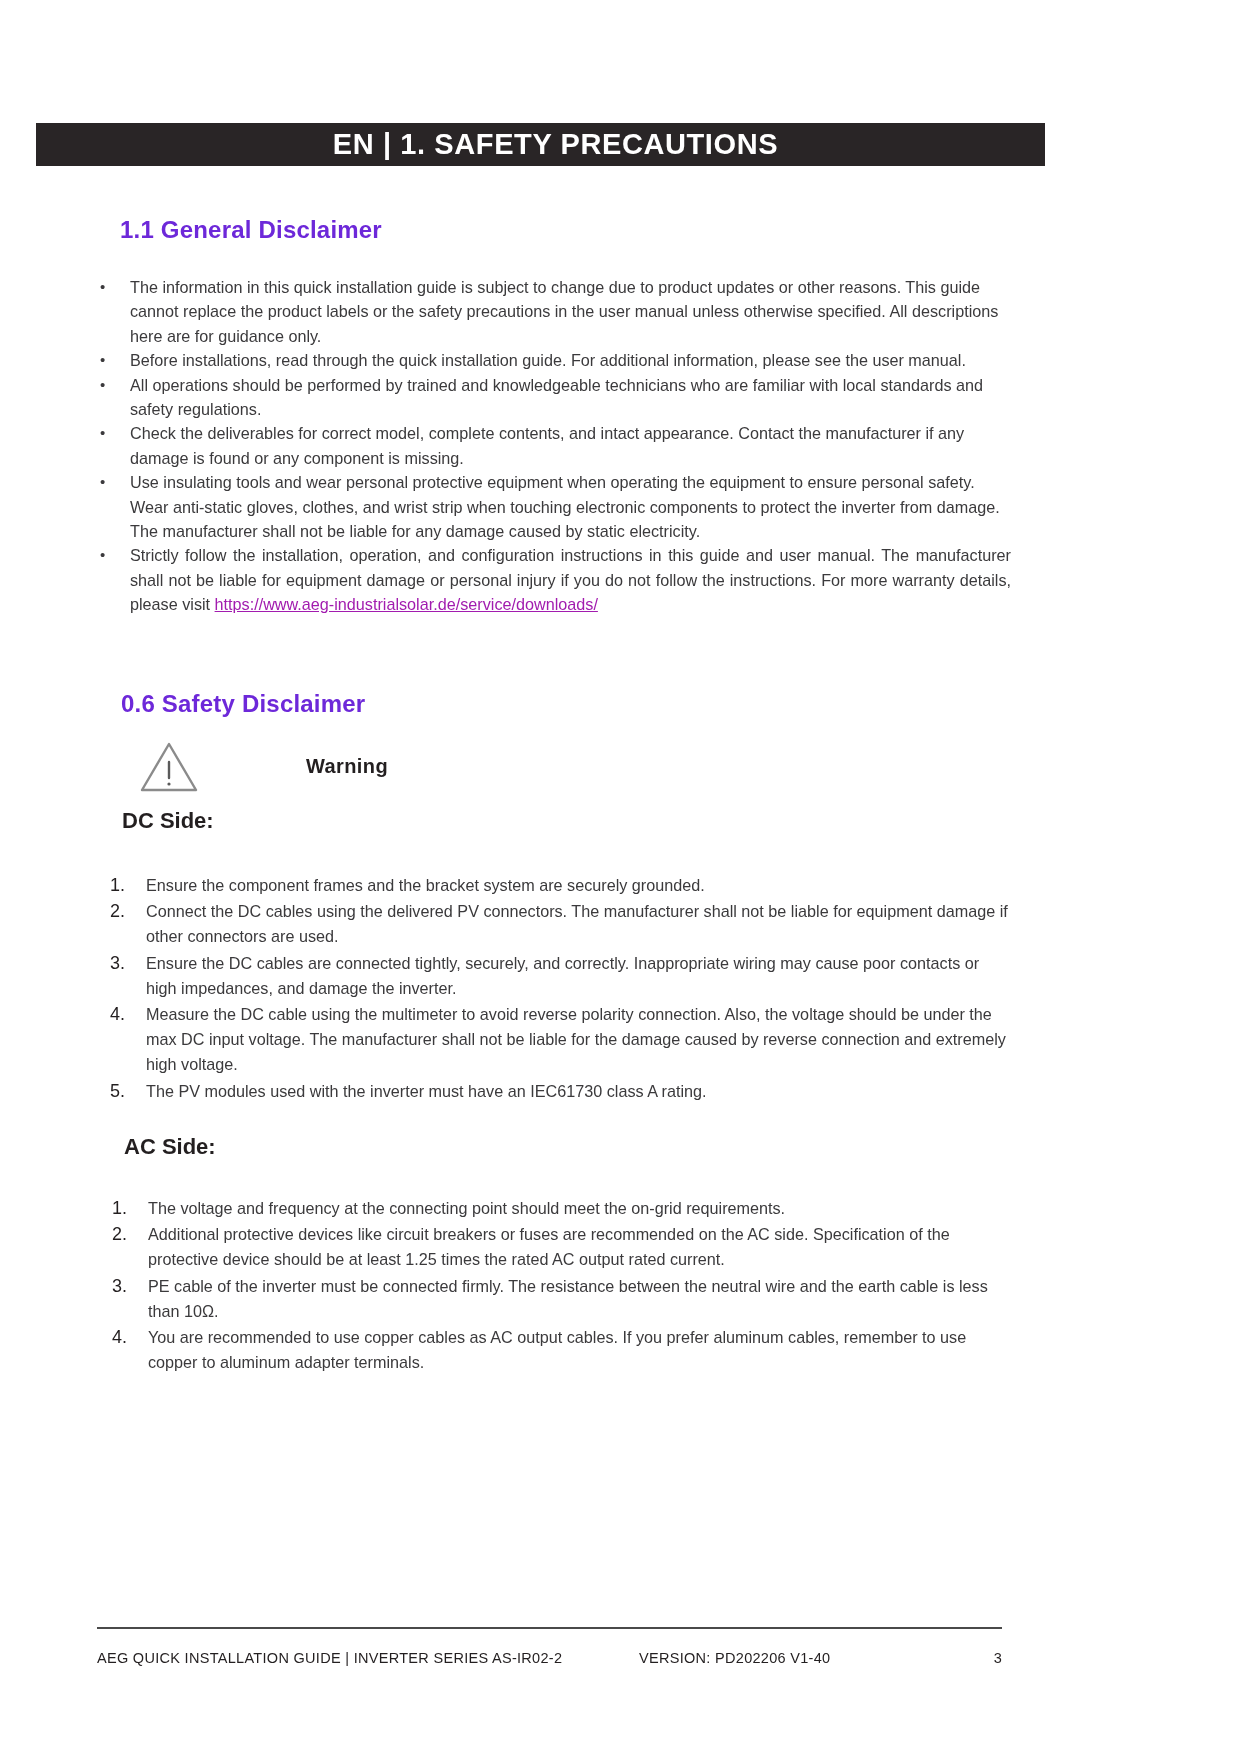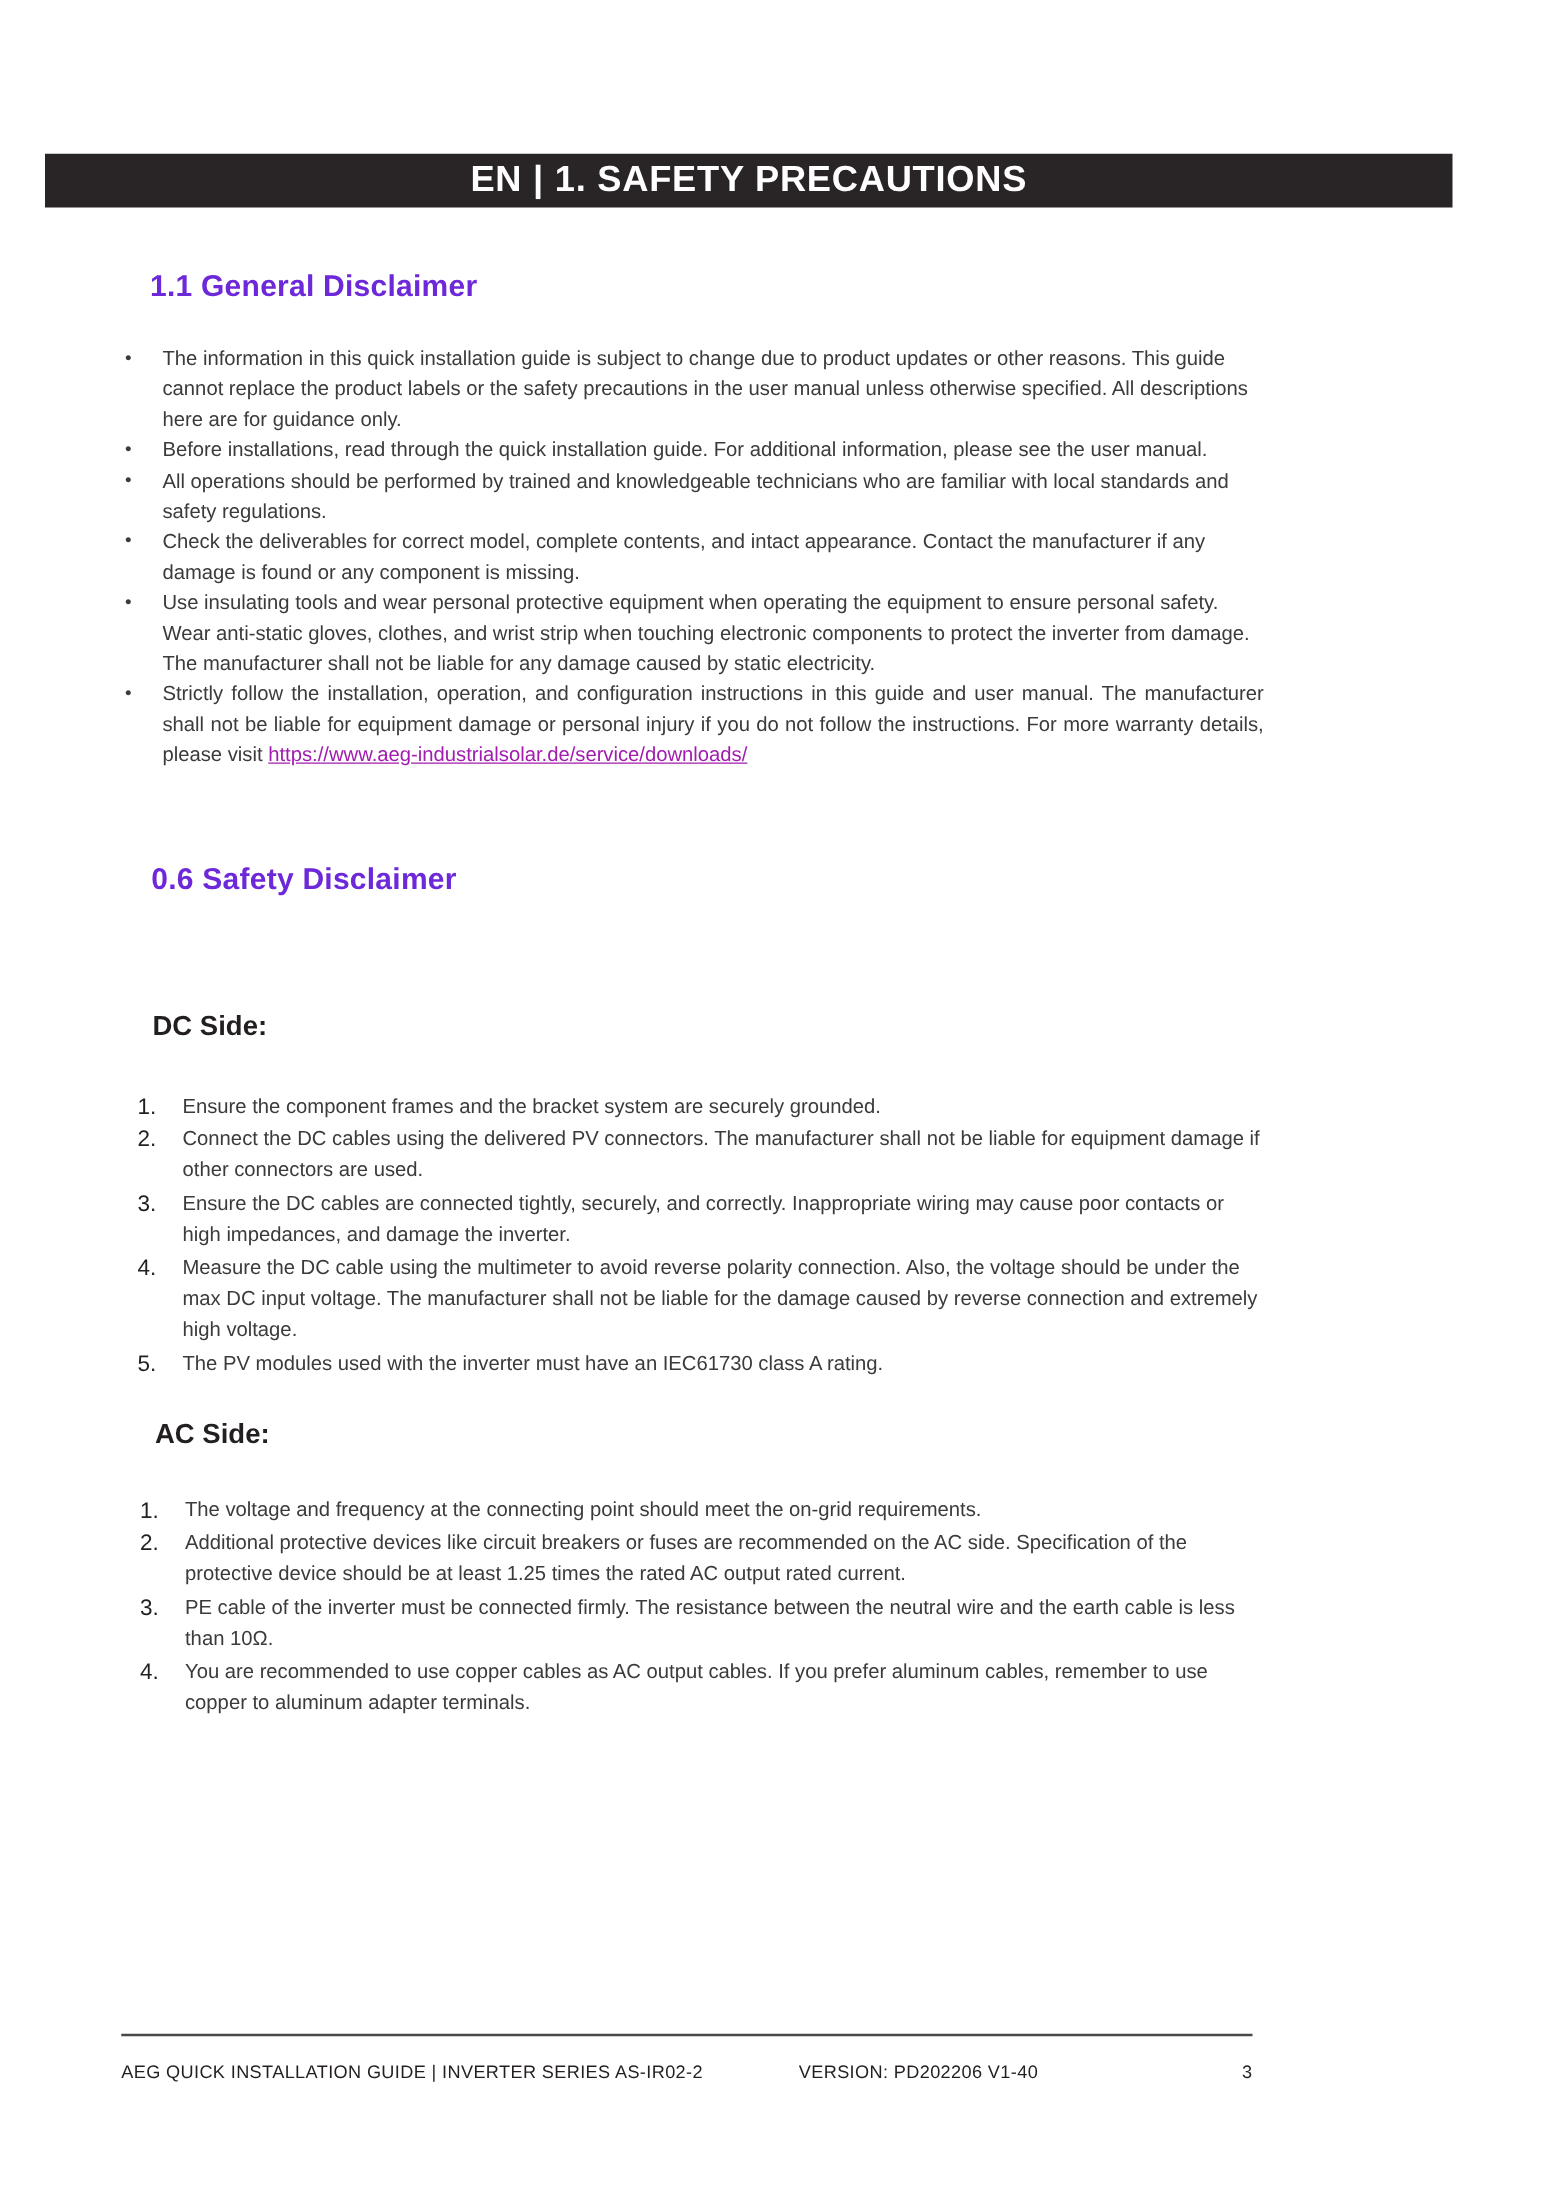--- a/index.html
+++ b/index.html
@@ -20,26 +20,27 @@
     width: 1241px;
     height: 1754px;
     background: #ffffff;
   }
 
   
   .header-band {
     position: absolute;
     left: 36px;
     top: 123px;
-    width: 1126px;
+    width: 979px;
     height: 43px;
     background: #292526;
     display: flex;
     align-items: center;
     justify-content: center;
+    padding-left: 30px;
   }
   .header-title {
     color: #ffffff;
     font-size: 29px;
     font-weight: bold;
     letter-spacing: 0.6px;
     white-space: nowrap;
   }
 
   
@@ -232,20 +233,30 @@
 
     <div class="bullet-item">
       <span class="bullet-mark">•</span>
       <span class="bullet-text justified"><span>Strictly follow the installation, operation, and configuration instructions in this guide and user manual. The manufacturer shall not be liable for equipment damage or personal injury if you do not follow the instructions. For more warranty details, please visit </span><a class="link" href="#">https://www.aeg-industrialsolar.de/service/downloads/</a></span>
     </div>
 
   </div>
 
   <div class="h2" id="heading-12">0.6 Safety Disclaimer</div>
 
+  <div class="warn-row">
+    <span class="warn-icon">
+      <svg width="62" height="54" viewBox="0 0 62 54" xmlns="http://www.w3.org/2000/svg">
+        <path d="M31 4 L58 50 L4 50 Z" fill="none" stroke="#8b8b8b" stroke-width="2.4" stroke-linejoin="round"></path>
+        <line x1="31" y1="22" x2="31" y2="38" stroke="#5a5a5a" stroke-width="2.4" stroke-linecap="round"></line>
+        <circle cx="31" cy="44" r="1.6" fill="#5a5a5a"></circle>
+      </svg>
+    </span>
+    <span class="warn-label">Warning</span>
+  </div>
 
   <div class="h3" id="heading-dc">DC Side:</div>
 
   <div class="num-list" id="dc-list">
     <div class="num-item">
       <span class="num-mark">1.</span>
       <span class="num-text">Ensure the component frames and the bracket system are securely grounded.</span>
     </div>
     <div class="num-item">
       <span class="num-mark">2.</span>

